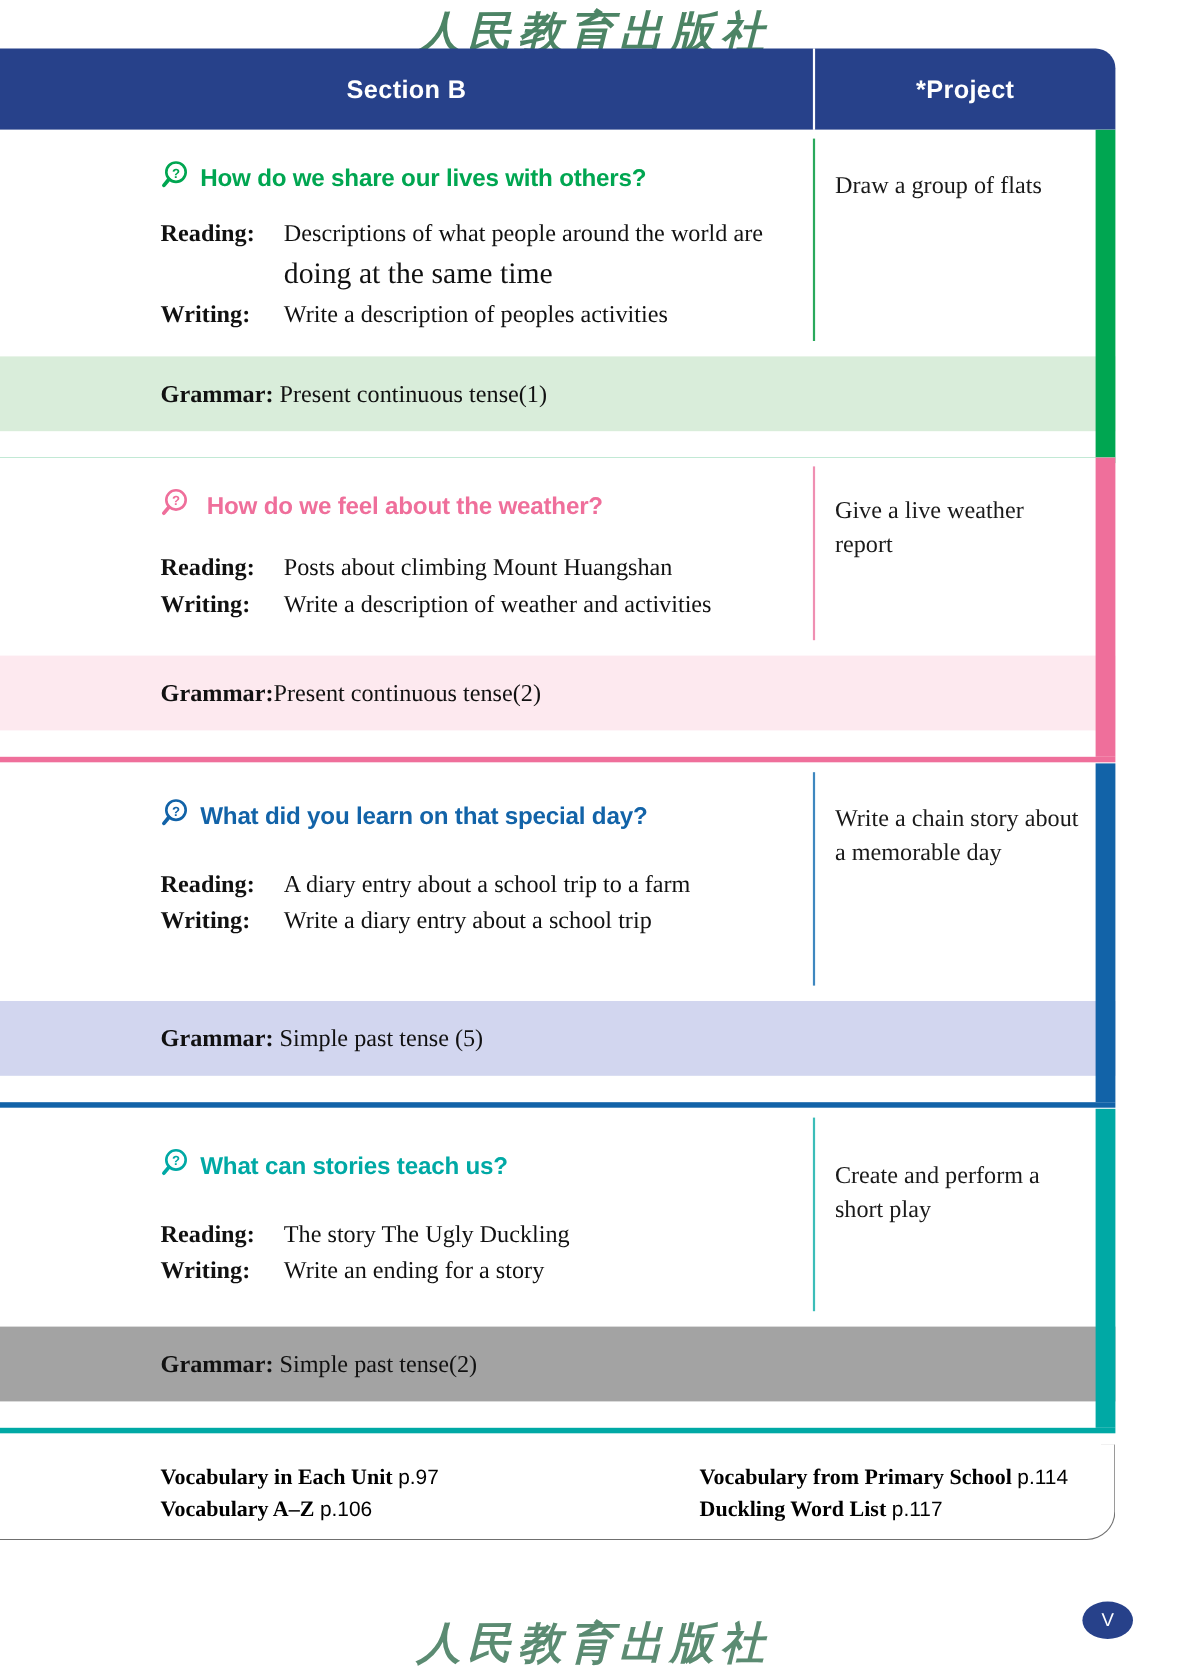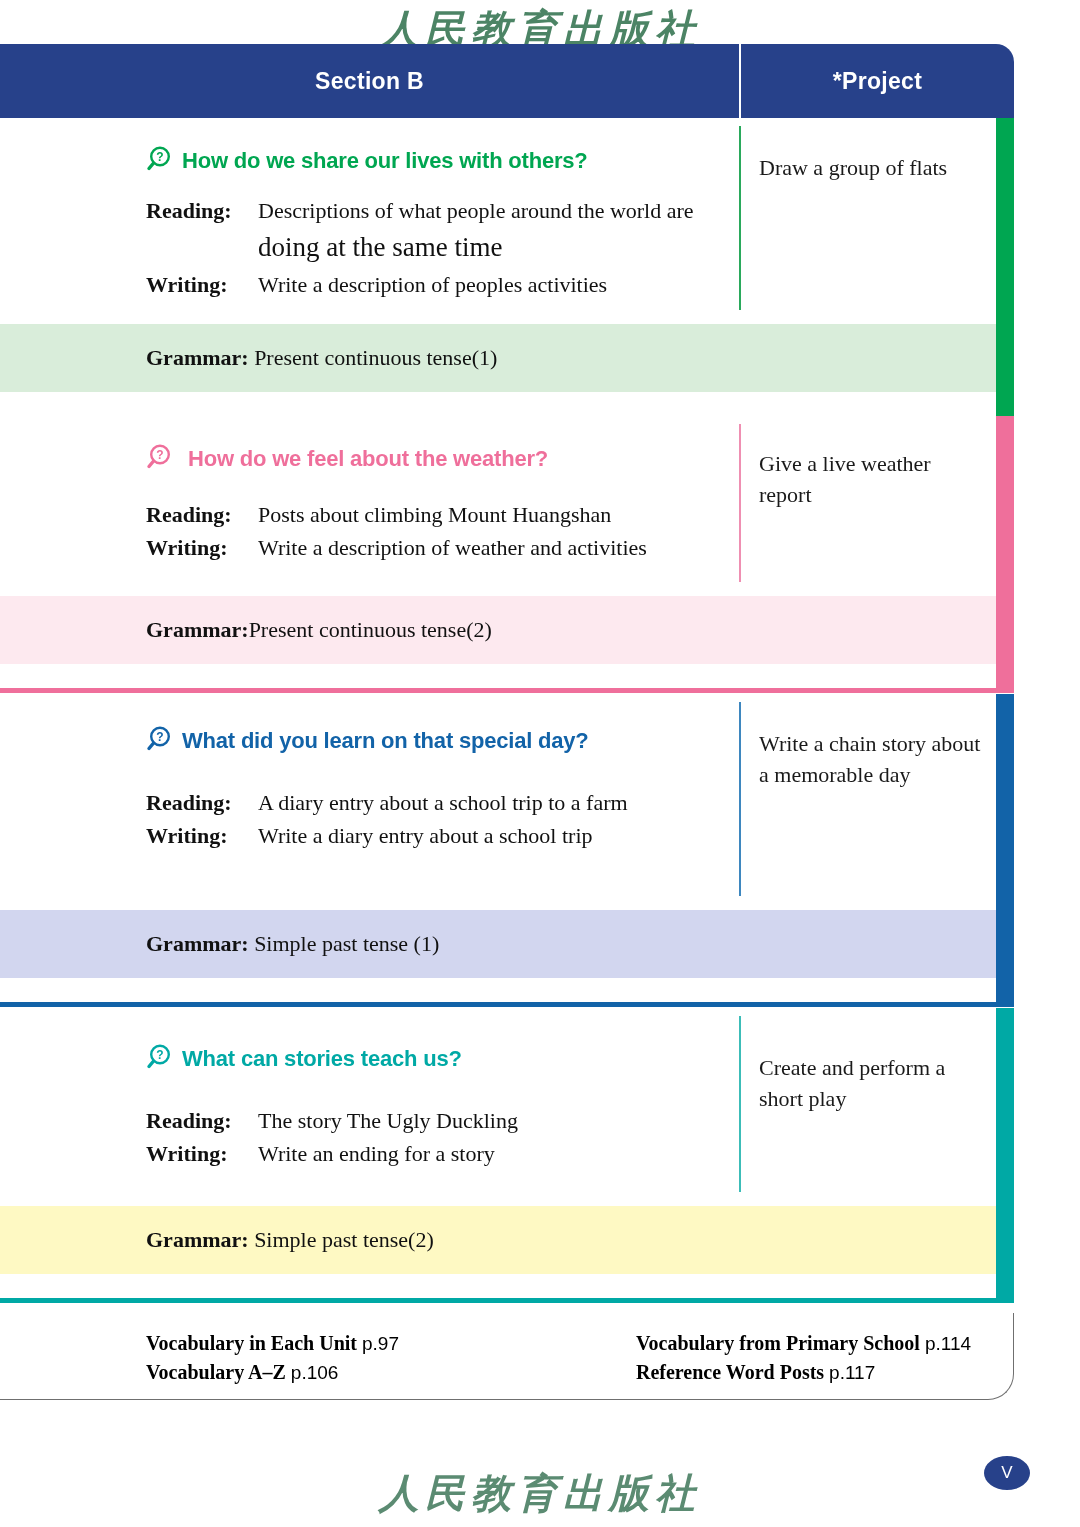--- a/index.html
+++ b/index.html
@@ -307,21 +307,21 @@
         </div>
         <div class="rw-row">
           <span class="rw-label">Writing:</span>
           <span class="rw-val">Write a diary entry about a school trip</span>
         </div>
       </div>
       <div class="col-divider" style="background:#3e87bf;"></div>
       <div class="col-right" style="padding-top:34px;">Write a chain story about a memorable day</div>
     </div>
     <div class="grammar" style="background:#d2d6ef;">
-      <span><b>Grammar:</b><span> Simple past tense (1)</span></span>
+      <span><b>Grammar:</b><span> Simple past tense (5)</span></span>
     </div>
     <div class="unit-rule" style="top:308px; background:#1263a8;"></div>
     <div class="accent-bar" style="top:0px; height:308px; background:#1263a8;"></div>
   </div>
 
   <div class="unit" style="top:1008px;">
     <div class="unit-main" style="height:198px;">
       <div class="col-left" style="padding-top:34px;">
         <div class="q-line" style="margin-bottom:28px;">
           <span class="q-icon">
@@ -338,21 +338,21 @@
           <span class="rw-val">The story The Ugly Duckling</span>
         </div>
         <div class="rw-row">
           <span class="rw-label">Writing:</span>
           <span class="rw-val">Write an ending for a story</span>
         </div>
       </div>
       <div class="col-divider" style="background:#3cbdb8;"></div>
       <div class="col-right" style="padding-top:44px;">Create and perform a short play</div>
     </div>
-    <div class="grammar" style="background:#fef9c3;">
+    <div class="grammar" style="background:#a3a3a3;">
       <span><b>Grammar:</b><span>  Simple past tense(2)</span></span>
     </div>
     <div class="unit-rule" style="top:290px; background:#00a9a5;"></div>
     <div class="accent-bar" style="top:0px; height:290px; background:#00a9a5;"></div>
   </div>
 
   <div class="footer-box">
     <div class="footer-inner">
       <div class="vocab-col" style="width:400px;">
         <div>
@@ -363,21 +363,21 @@
           <b>Vocabulary A–Z</b>
           <span class="pg">p.106</span>
         </div>
       </div>
       <div class="vocab-col">
         <div>
           <b>Vocabulary from Primary School</b>
           <span class="pg">p.114</span>
         </div>
         <div>
-          <b>Reference Word Posts</b>
+          <b>Duckling Word List</b>
           <span class="pg">p.117</span>
         </div>
       </div>
     </div>
   </div>
 
   <div class="watermark-bottom">人民教育出版社</div>
 
   <div class="page-badge">V</div>
 

